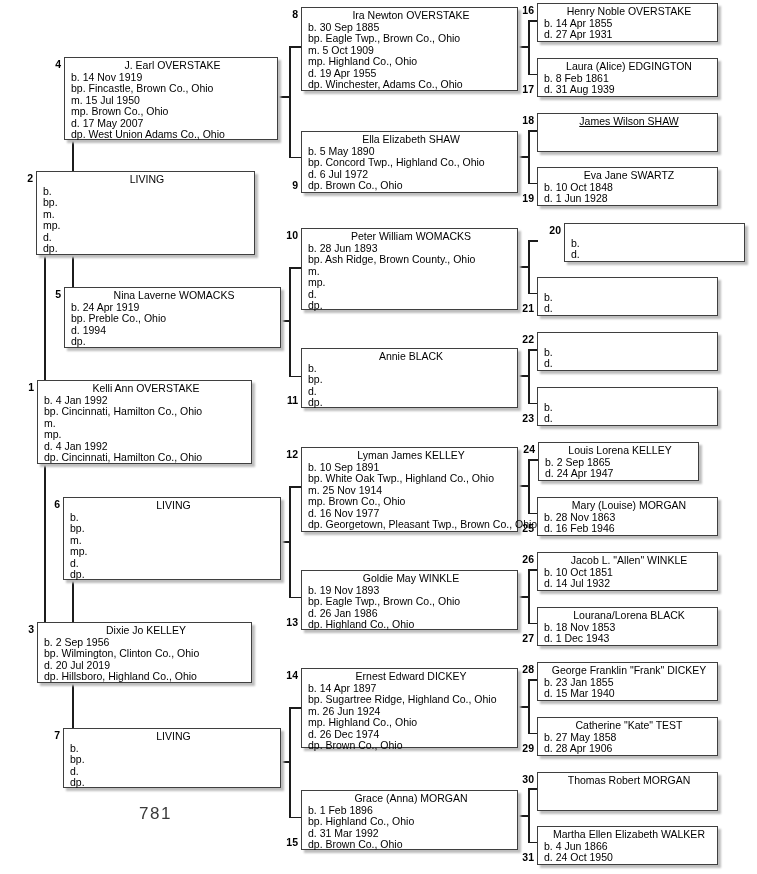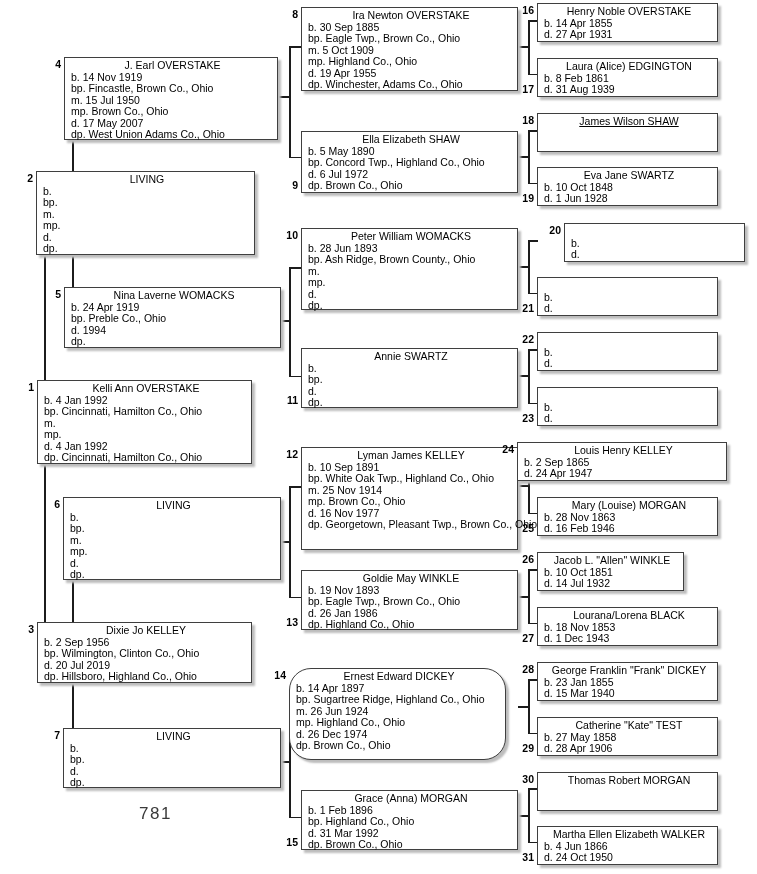--- a/index.html
+++ b/index.html
@@ -139,29 +139,29 @@
         <div class="detail-row">b. 28 Jun 1893</div>
         <div class="detail-row">bp. Ash Ridge, Brown County., Ohio</div>
         <div class="detail-row">m.</div>
         <div class="detail-row">mp.</div>
         <div class="detail-row">d.</div>
         <div class="detail-row">dp.</div>
       </div>
   </div>
     <div class="person-box" style="left: 301px; top: 348px; width: 217px; height: 60px;">
     <span class="person-number num-bottom">11</span>
-    <div class="person-name">Annie SWARTZ</div>
+    <div class="person-name">Annie BLACK</div>
     <div class="person-details">
         <div class="detail-row">b.</div>
         <div class="detail-row">bp.</div>
         <div class="detail-row">d.</div>
         <div class="detail-row">dp.</div>
       </div>
   </div>
-    <div class="person-box" style="left: 301px; top: 447px; width: 217px; height: 103px;">
+    <div class="person-box" style="left: 301px; top: 447px; width: 217px; height: 85px;">
     <span class="person-number num-top">12</span>
     <div class="person-name">Lyman James KELLEY</div>
     <div class="person-details">
         <div class="detail-row">b. 10 Sep 1891</div>
         <div class="detail-row">bp. White Oak Twp., Highland Co., Ohio</div>
         <div class="detail-row">m. 25 Nov 1914</div>
         <div class="detail-row">mp. Brown Co., Ohio</div>
         <div class="detail-row">d. 16 Nov 1977</div>
         <div class="detail-row">dp. Georgetown, Pleasant Twp., Brown Co., Ohio</div>
       </div>
@@ -169,21 +169,21 @@
     <div class="person-box" style="left: 301px; top: 570px; width: 217px; height: 60px;">
     <span class="person-number num-bottom">13</span>
     <div class="person-name">Goldie May WINKLE</div>
     <div class="person-details">
         <div class="detail-row">b. 19 Nov 1893</div>
         <div class="detail-row">bp. Eagle Twp., Brown Co., Ohio</div>
         <div class="detail-row">d. 26 Jan 1986</div>
         <div class="detail-row">dp. Highland Co., Ohio</div>
       </div>
   </div>
-    <div class="person-box" style="left: 289px; top: 668px; width: 217px; height: 92px; border-radius: 22px;">
+    <div class="person-box" style="left: 301px; top: 668px; width: 217px; height: 80px;">
     <span class="person-number num-top">14</span>
     <div class="person-name">Ernest Edward DICKEY</div>
     <div class="person-details">
         <div class="detail-row">b. 14 Apr 1897</div>
         <div class="detail-row">bp. Sugartree Ridge, Highland Co., Ohio</div>
         <div class="detail-row">m. 26 Jun 1924</div>
         <div class="detail-row">mp. Highland Co., Ohio</div>
         <div class="detail-row">d. 26 Dec 1974</div>
         <div class="detail-row">dp. Brown Co., Ohio</div>
       </div>
@@ -251,37 +251,37 @@
       </div>
   </div>
     <div class="person-box" style="left: 537px; top: 387px; width: 181px; height: 39px;">
     <span class="person-number num-bottom">23</span>
     <div class="person-name"></div>
     <div class="person-details">
         <div class="detail-row">b.</div>
         <div class="detail-row">d.</div>
       </div>
   </div>
-    <div class="person-box" style="left: 517px; top: 442px; width: 210px; height: 39px;">
+    <div class="person-box" style="left: 538px; top: 442px; width: 161px; height: 39px;">
     <span class="person-number num-top">24</span>
-    <div class="person-name">Louis Henry KELLEY</div>
+    <div class="person-name">Louis Lorena KELLEY</div>
     <div class="person-details">
         <div class="detail-row">b. 2 Sep 1865</div>
         <div class="detail-row">d. 24 Apr 1947</div>
       </div>
   </div>
     <div class="person-box" style="left: 537px; top: 497px; width: 181px; height: 39px;">
     <span class="person-number num-bottom">25</span>
     <div class="person-name">Mary (Louise) MORGAN</div>
     <div class="person-details">
         <div class="detail-row">b. 28 Nov 1863</div>
         <div class="detail-row">d. 16 Feb 1946</div>
       </div>
   </div>
-    <div class="person-box" style="left: 537px; top: 552px; width: 147px; height: 39px;">
+    <div class="person-box" style="left: 537px; top: 552px; width: 181px; height: 39px;">
     <span class="person-number num-top">26</span>
     <div class="person-name">Jacob L. "Allen" WINKLE</div>
     <div class="person-details">
         <div class="detail-row">b. 10 Oct 1851</div>
         <div class="detail-row">d. 14 Jul 1932</div>
       </div>
   </div>
     <div class="person-box" style="left: 537px; top: 607px; width: 181px; height: 39px;">
     <span class="person-number num-bottom">27</span>
     <div class="person-name">Lourana/Lorena BLACK</div>

